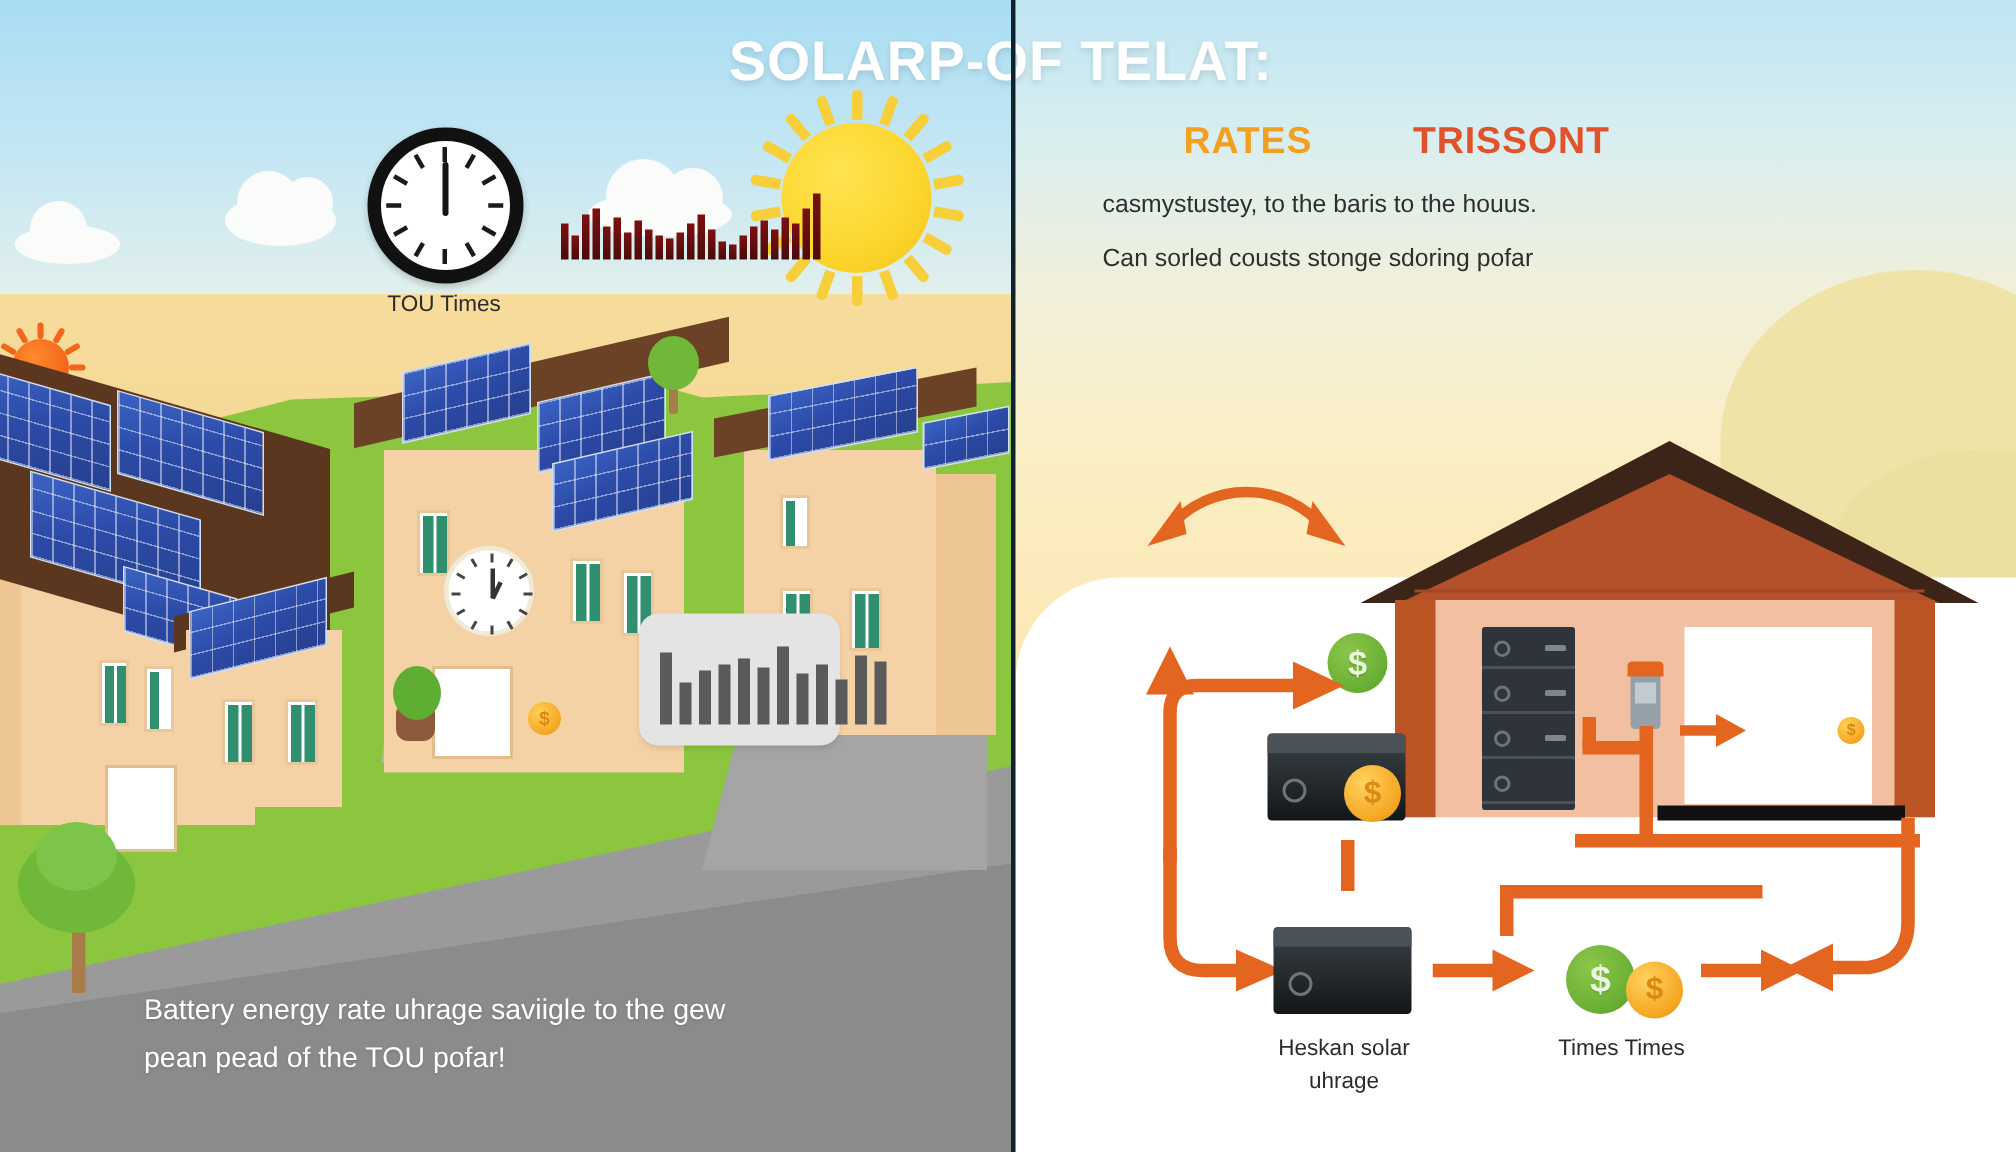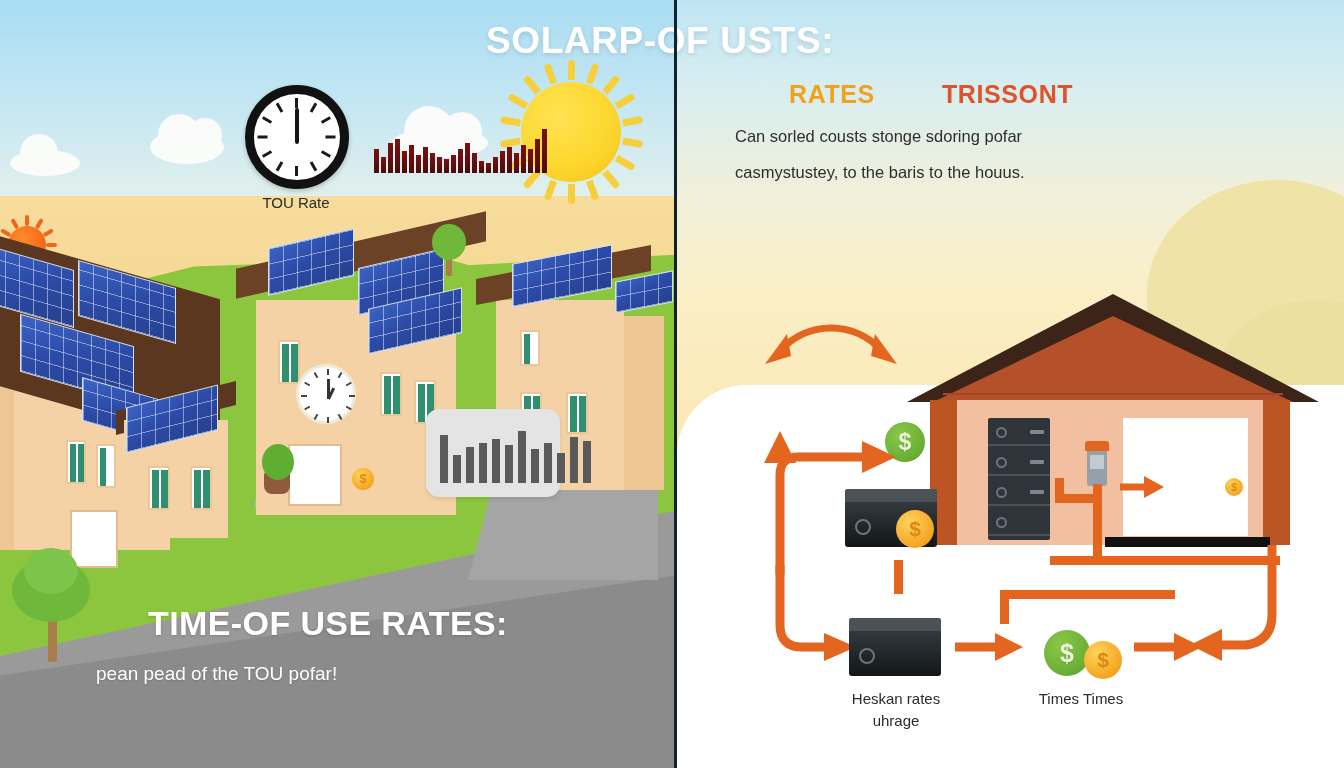--- a/index.html
+++ b/index.html
@@ -383,38 +383,38 @@
         <i class="tick" style="transform: rotate(90deg);"></i>
         <i class="tick" style="transform: rotate(120deg);"></i>
         <i class="tick" style="transform: rotate(150deg);"></i>
         <i class="tick" style="transform: rotate(180deg);"></i>
         <i class="tick" style="transform: rotate(210deg);"></i>
         <i class="tick" style="transform: rotate(240deg);"></i>
         <i class="tick" style="transform: rotate(270deg);"></i>
         <i class="tick" style="transform: rotate(300deg);"></i>
         <i class="tick" style="transform: rotate(330deg);"></i>
       </div>
-    <div class="tou-label">TOU Rate</div>
-
-    <div class="tl-title">TIME-OF USE RATES:</div>
+    <div class="tou-label">TOU Times</div>
+
     <div class="tl-body">
+      <div>Battery energy rate uhrage saviigle to the gew</div>
       <div>pean pead of the TOU pofar!</div>
     </div>
   </div>
 
   <div class="panel-right">
     <div class="r-hill"></div>
     <div class="r-hill2"></div>
     <div class="r-white"></div>
 
     <div class="rtitle-orange">RATES</div>
     <div class="rtitle-red">TRISSONT</div>
     <div class="rbody">
+      <div>casmystustey, to the baris to the houus.</div>
       <div>Can sorled cousts stonge sdoring pofar</div>
-      <div>casmystustey, to the baris to the houus.</div>
     </div>
 
     <svg class="dblarrow" viewBox="0 0 148 60">
       <path d="M22 40 C 50 8, 98 8, 126 40" stroke="#e4651f" stroke-width="7" fill="none" stroke-linecap="round"></path>
       <polygon points="8,52 30,22 34,44" fill="#e4651f"></polygon>
       <polygon points="140,52 118,22 114,44" fill="#e4651f"></polygon>
     </svg>
 
   </div>
 
@@ -493,20 +493,20 @@
 
   <svg style="position:absolute; left:1160px; top:545px; width:130px; height:130px;" viewBox="0 0 130 130">
     <path d="M112 0 L112 70 Q112 96 86 100 L54 100" stroke="#e4651f" stroke-width="9" fill="none"></path>
     <polygon points="62,84 30,100 62,116" fill="#e4651f"></polygon>
   </svg>
   <div class="cond conduit-h" style="left:1000px; top:590px; width:175px;"></div>
   <div class="cond conduit-v" style="left:1000px; top:590px; height:34px;"></div>
   <div class="cond conduit-v" style="left:894px; top:560px; height:34px;"></div>
 
   <div class="rlabel" style="left:838px; top:688px; width:116px;">
-    <div>Heskan rates</div>
+    <div>Heskan solar</div>
     <div>uhrage</div>
   </div>
   <div class="rlabel" style="left:1016px; top:688px; width:130px;">Times Times</div>
 
   <div class="divider"></div>
-  <div class="main-title">SOLARP-OF USTS:</div>
+  <div class="main-title">SOLARP-OF TELAT:</div>
 </div>
 
 </body></html>

